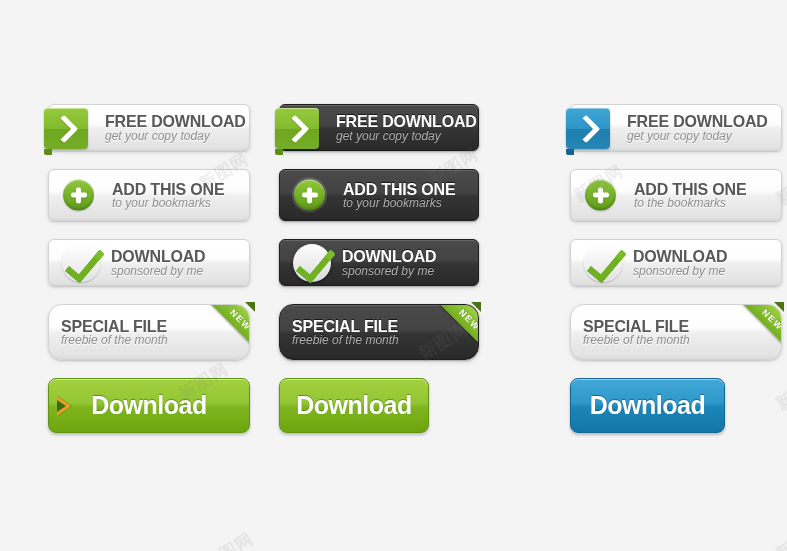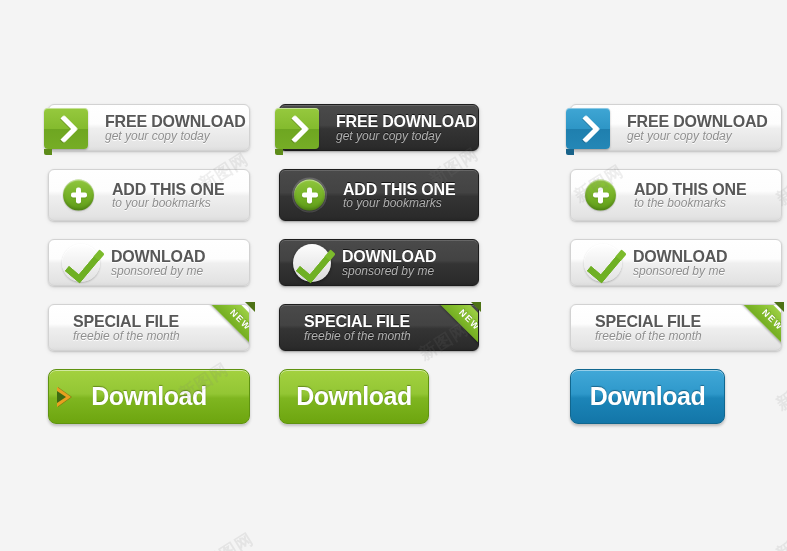--- a/index.html
+++ b/index.html
@@ -216,21 +216,21 @@
     content: "";
     position: absolute;
     right: -7px; top: -8px;
     width: 7px; height: 9px;
     background: #7cbb2c;
     transform: skewX(0deg);
     border-radius: 1px 2px 0 0;
   }
 
   
-  .special-btn { height: 47px; padding-left: 24px; overflow: hidden; }
+  .special-btn { height: 56px; padding-left: 12px; overflow: hidden; border-radius: 14px; }
   .ribbon {
     position: absolute;
     right: -1px; top: -1px;
     width: 48px; height: 48px;
     overflow: hidden;
     z-index: 5;
     border-radius: 0 6px 0 0;
   }
   .ribbon-band {
     position: absolute;

